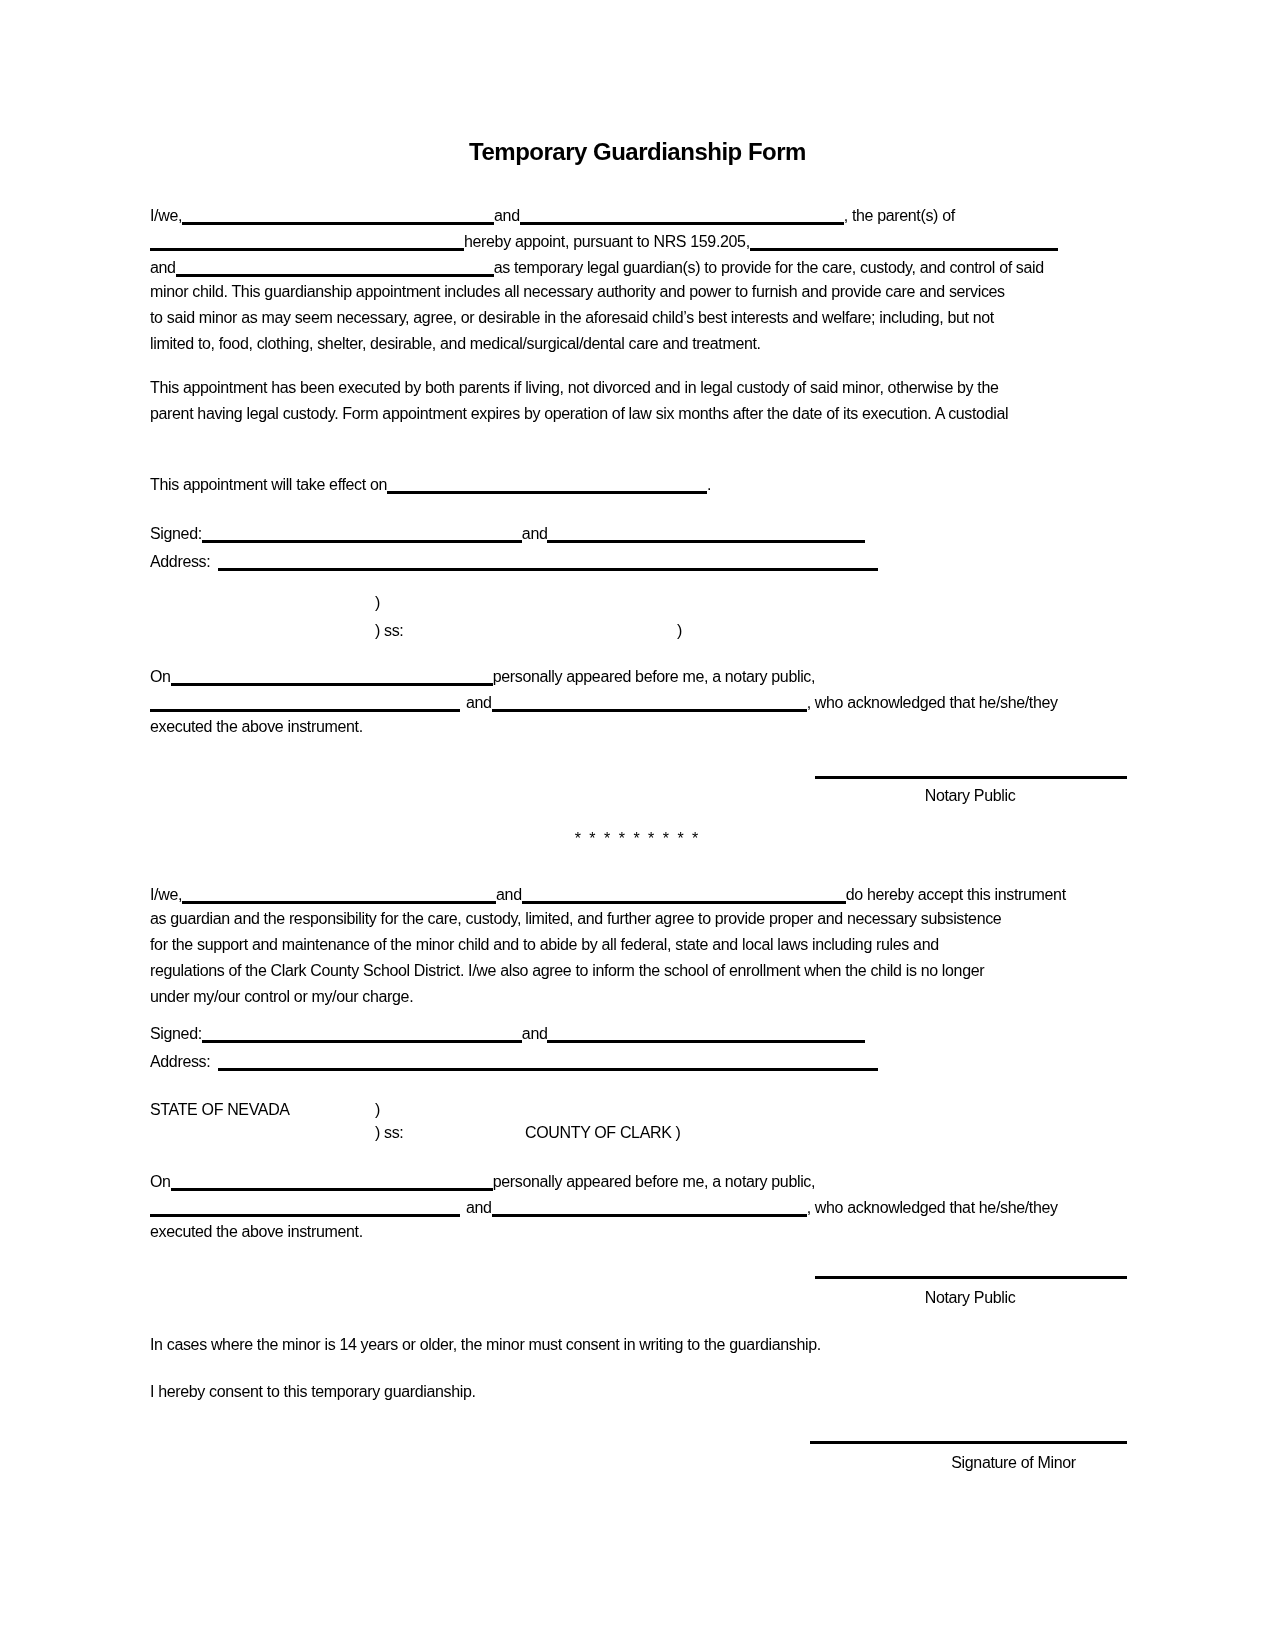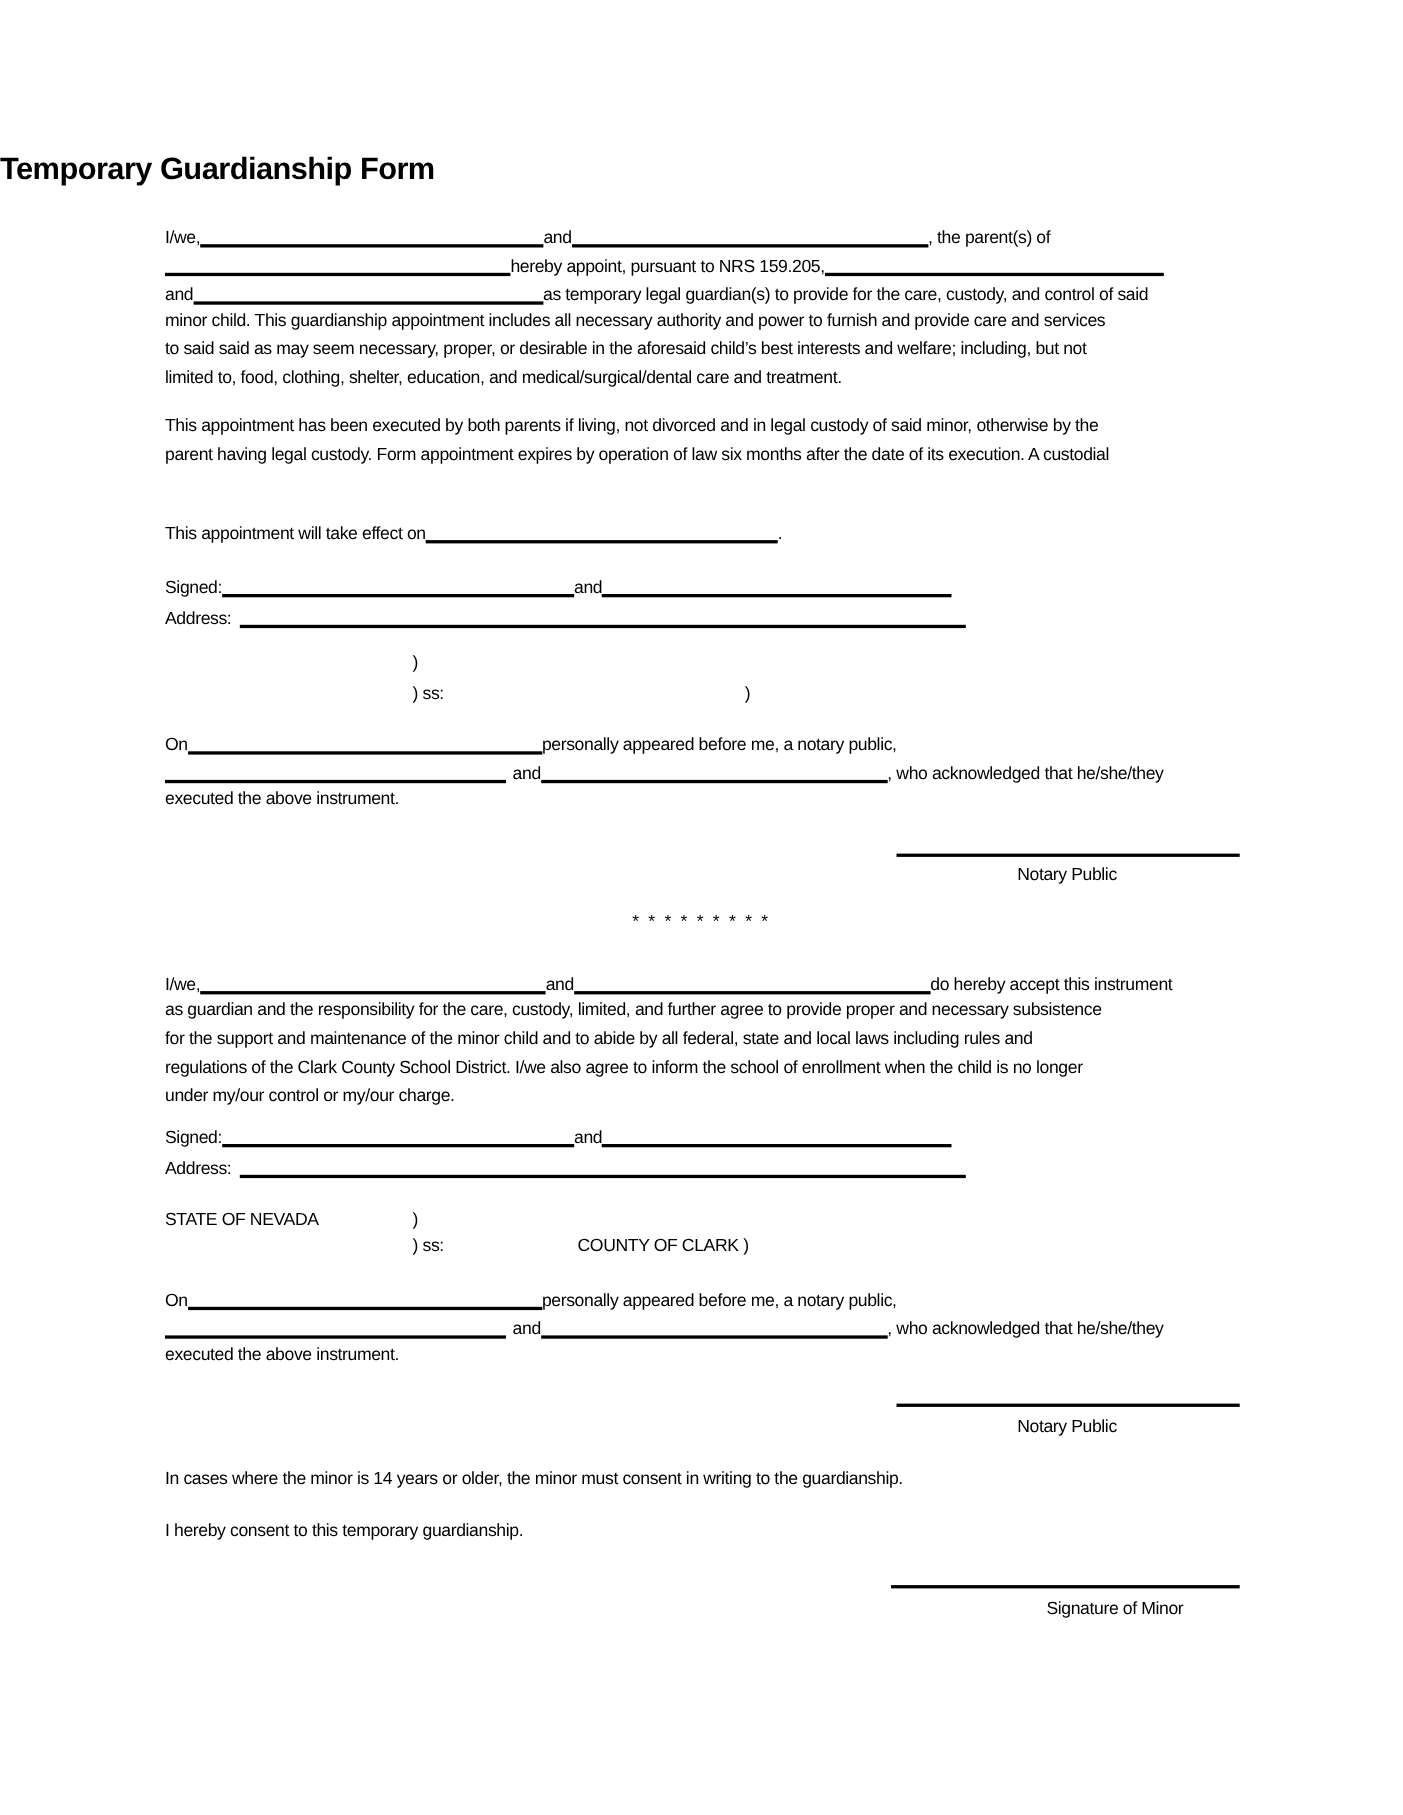--- a/index.html
+++ b/index.html
@@ -10,21 +10,21 @@
     font-family:"Liberation Sans","DejaVu Sans",sans-serif;
     font-size:16px;
     letter-spacing:-0.35px;
     color:#000000;
     overflow:hidden;
   }
   .row{position:absolute;left:150px;white-space:nowrap;line-height:20px;}
   .abs{position:absolute;white-space:nowrap;line-height:20px;}
   .title{
     position:absolute;top:138px;left:0;width:1275px;
-    text-align:left;font-size:28px;font-weight:bold;letter-spacing:-0.5px;
+    text-align:center;font-size:24px;font-weight:bold;letter-spacing:-0.5px;
   }
   .blank{
     display:inline-block;
     border-bottom:3px solid #000000;
     height:18px;
     vertical-align:-4px;
   }
   .sigline{
     position:absolute;
     border-top:3px solid #000000;
@@ -40,22 +40,22 @@
 
   <div class="title">Temporary Guardianship Form</div>
 
   <div class="row" style="top:204px"><span>I/we,</span><span class="blank" style="width:312px"></span><span>and</span><span class="blank" style="width:324px"></span><span>, the parent(s) of</span></div>
 
   <div class="row" style="top:230px"><span class="blank" style="width:314px"></span><span>hereby appoint, pursuant to NRS 159.205,</span><span class="blank" style="width:308px"></span></div>
 
   <div class="row" style="top:282px">minor child. This guardianship appointment includes all necessary authority and power to furnish and provide care and services</div>
 
   <div class="row" style="top:256px"><span>and</span><span class="blank" style="width:318px"></span><span>as temporary legal guardian(s) to provide for the care, custody, and control of said</span></div>
-  <div class="row" style="top:308px">to said said as may seem necessary, proper, or desirable in the aforesaid child’s best interests and welfare; including, but not</div>
-  <div class="row" style="top:334px">limited to, food, clothing, shelter, education, and medical/surgical/dental care and treatment.</div>
+  <div class="row" style="top:308px">to said minor as may seem necessary, agree, or desirable in the aforesaid child’s best interests and welfare; including, but not</div>
+  <div class="row" style="top:334px">limited to, food, clothing, shelter, desirable, and medical/surgical/dental care and treatment.</div>
 
   <div class="row" style="top:378px">This appointment has been executed by both parents if living, not divorced and in legal custody of said minor, otherwise by the</div>
   <div class="row" style="top:404px">parent having legal custody. Form appointment expires by operation of law six months after the date of its execution. A custodial</div>
 
   <div class="row" style="top:473px"><span>This appointment will take effect on</span><span class="blank" style="width:320px"></span><span>.</span></div>
 
   <div class="row" style="top:522px"><span>Signed:</span><span class="blank" style="width:320px"></span><span>and</span><span class="blank" style="width:318px"></span></div>
 
   <div class="row" style="top:550px"><span>Address:</span><span class="blank" style="width:660px;margin-left:8px"></span></div>
 

